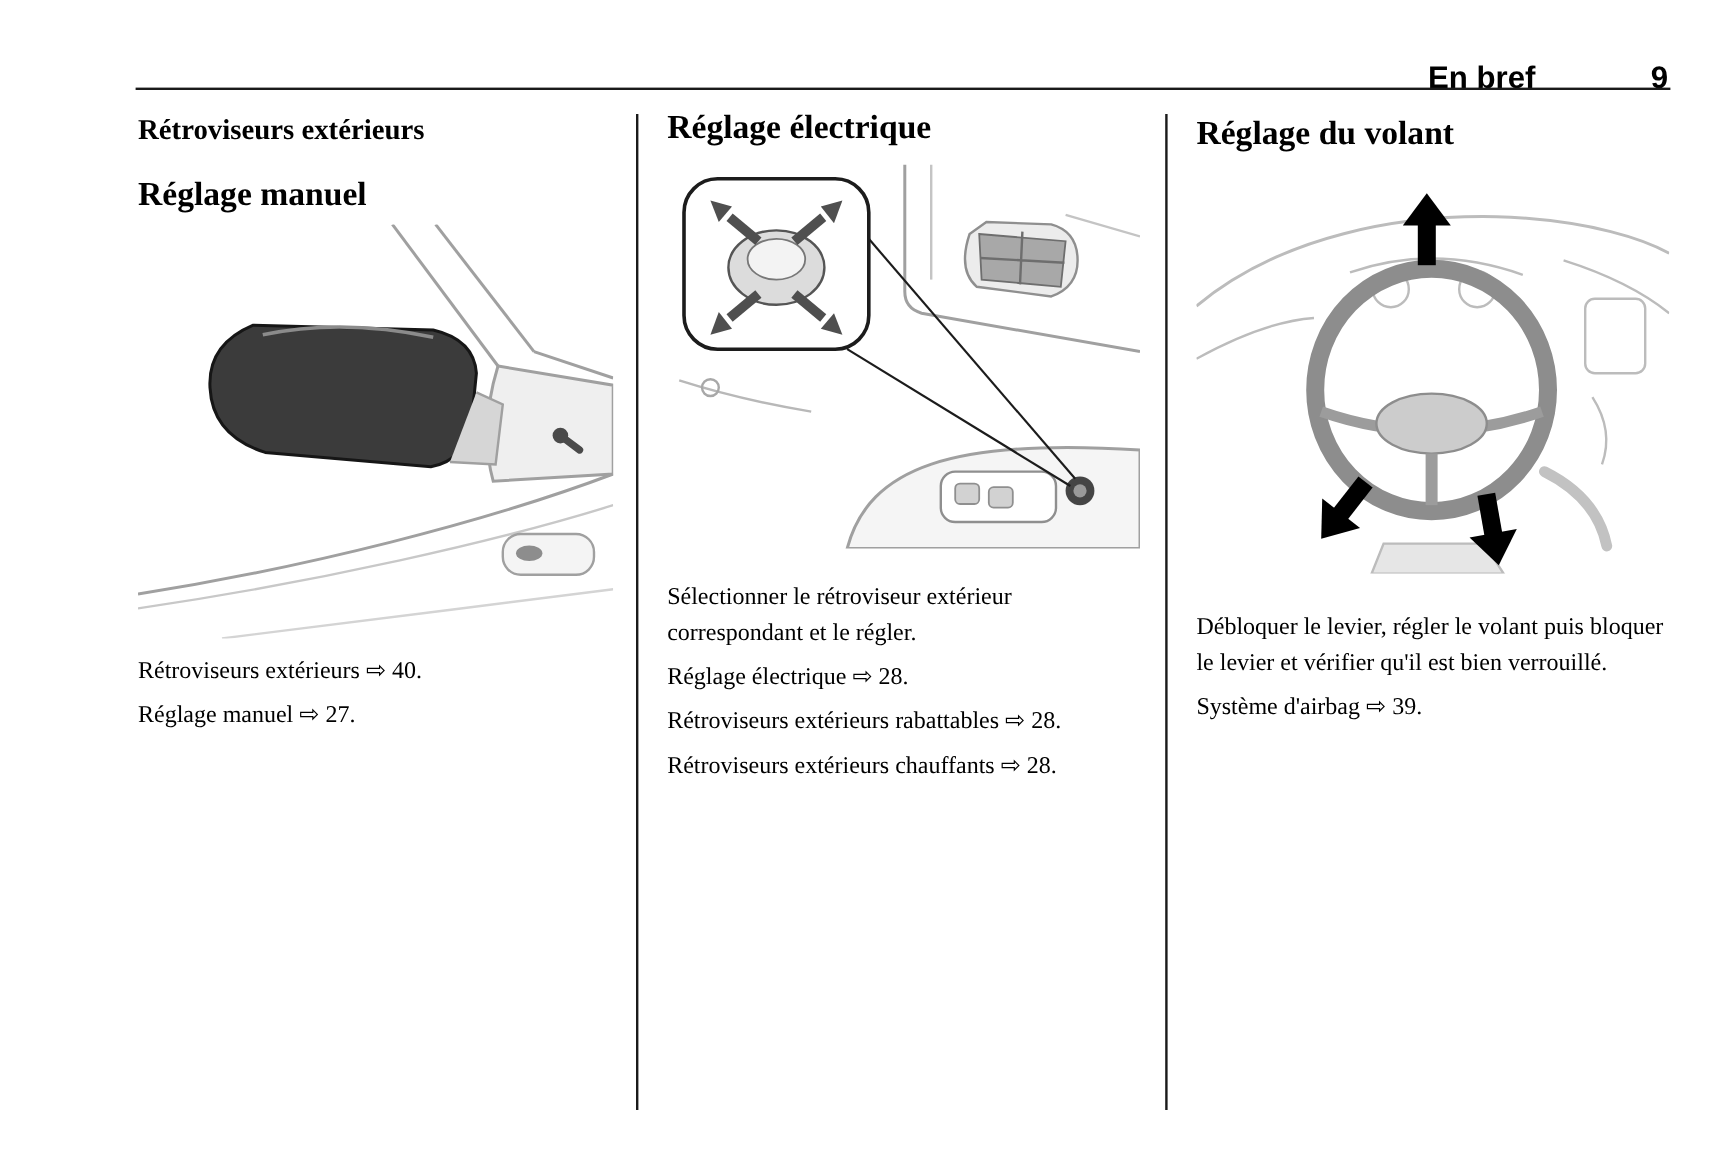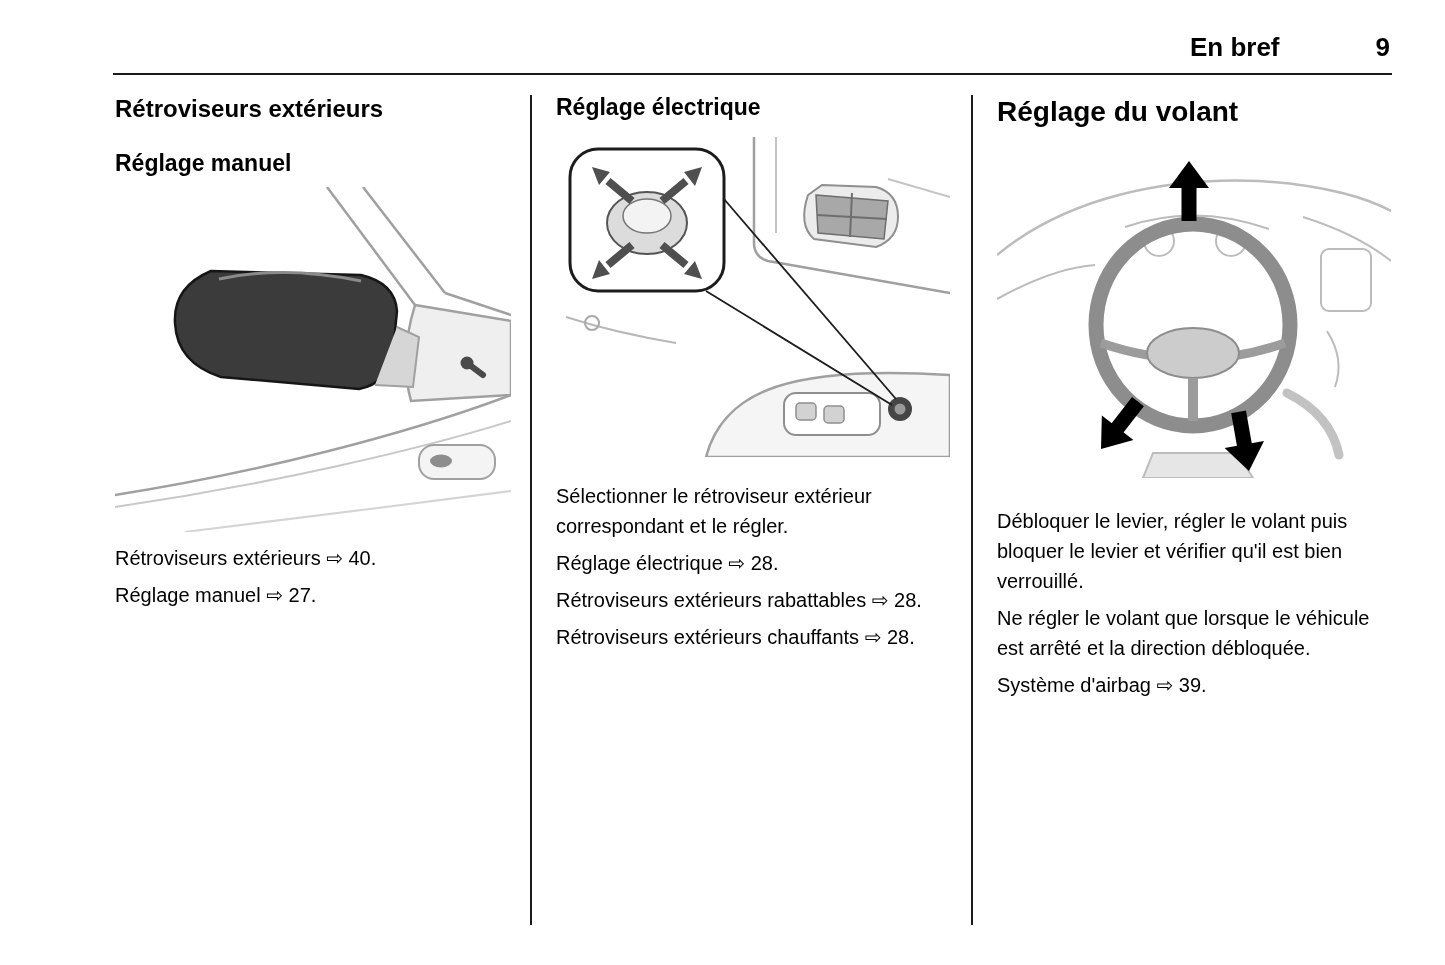--- a/index.html
+++ b/index.html
@@ -5,41 +5,41 @@
   * { box-sizing: border-box; }
   html, body { margin: 0; padding: 0; }
   body {
     width: 1445px; height: 965px;
     background: #ffffff; color: #000;
     font-family: "Liberation Sans", sans-serif;
   }
   .page { position: relative; width: 1445px; height: 965px; background: #fff; overflow: hidden; }
 
   .running-header {
-    position: absolute; top: 32px; right: 55px;
+    position: absolute; top: 49px; right: 55px;
     display: flex; align-items: flex-end; gap: 96px;
     font-size: 26px; font-weight: 700;
   }
   .header-rule {
     position: absolute; left: 113px; top: 73px;
     width: 1279px; height: 1.5px; background: #1a1a1a;
   }
   .divider {
     position: absolute; top: 95px; width: 1.5px; height: 830px; background: #1a1a1a;
   }
   .divider-1 { left: 530px; }
   .divider-2 { left: 971px; }
 
-  .col { position: absolute; top: 95px; }
+  .col { position: absolute; top: 95px; font-family: Liberation Serif, serif; }
   .col-1 { left: 115px; width: 396px; }
   .col-2 { left: 556px; width: 394px; }
   .col-3 { left: 997px; width: 394px; }
 
   .h-section { margin: 0; font-size: 24px; line-height: 28px; font-weight: 700; }
-  .h-sub     { margin: 28px 0 0; font-size: 23px; line-height: 24px; font-weight: 700; }
+  .h-sub     { margin: 28px 0 0; font-size: 28px; line-height: 24px; font-weight: 700; }
   .col-2 .h-sub { margin-top: 0; }
   .h-major   { margin: 0; font-size: 28px; line-height: 34px; font-weight: 700; }
 
   figure { margin: 0; padding: 0; }
   .fig-1 { margin-top: 12px; }
   .fig-2 { margin-top: 18px; }
   .fig-3 { margin-top: 24px; }
 
   p { margin: 7px 0 0; font-size: 20px; line-height: 30px; }
   .para-first { margin-top: 6px; }
@@ -187,17 +187,16 @@
           <rect x="-7.5" y="-60" width="15" height="35"></rect>
         </g>
         <g fill="#000" transform="translate(252,318) rotate(-10)">
           <polygon points="0,0 -20,-27 20,-27"></polygon>
           <rect x="-7.5" y="-60" width="15" height="35"></rect>
         </g>
       </svg>
     </figure>
 
     <p class="para-first">Débloquer le levier, régler le volant puis bloquer le levier et vérifier qu'il est bien verrouillé.</p>
-    <p>Ne régler le volant que lorsque le véhicule est arrêté et la direction débloquée.</p>
     <p>Système d'airbag ⇨ 39.</p>
   </section>
 
 </div>
 
 </body></html>

